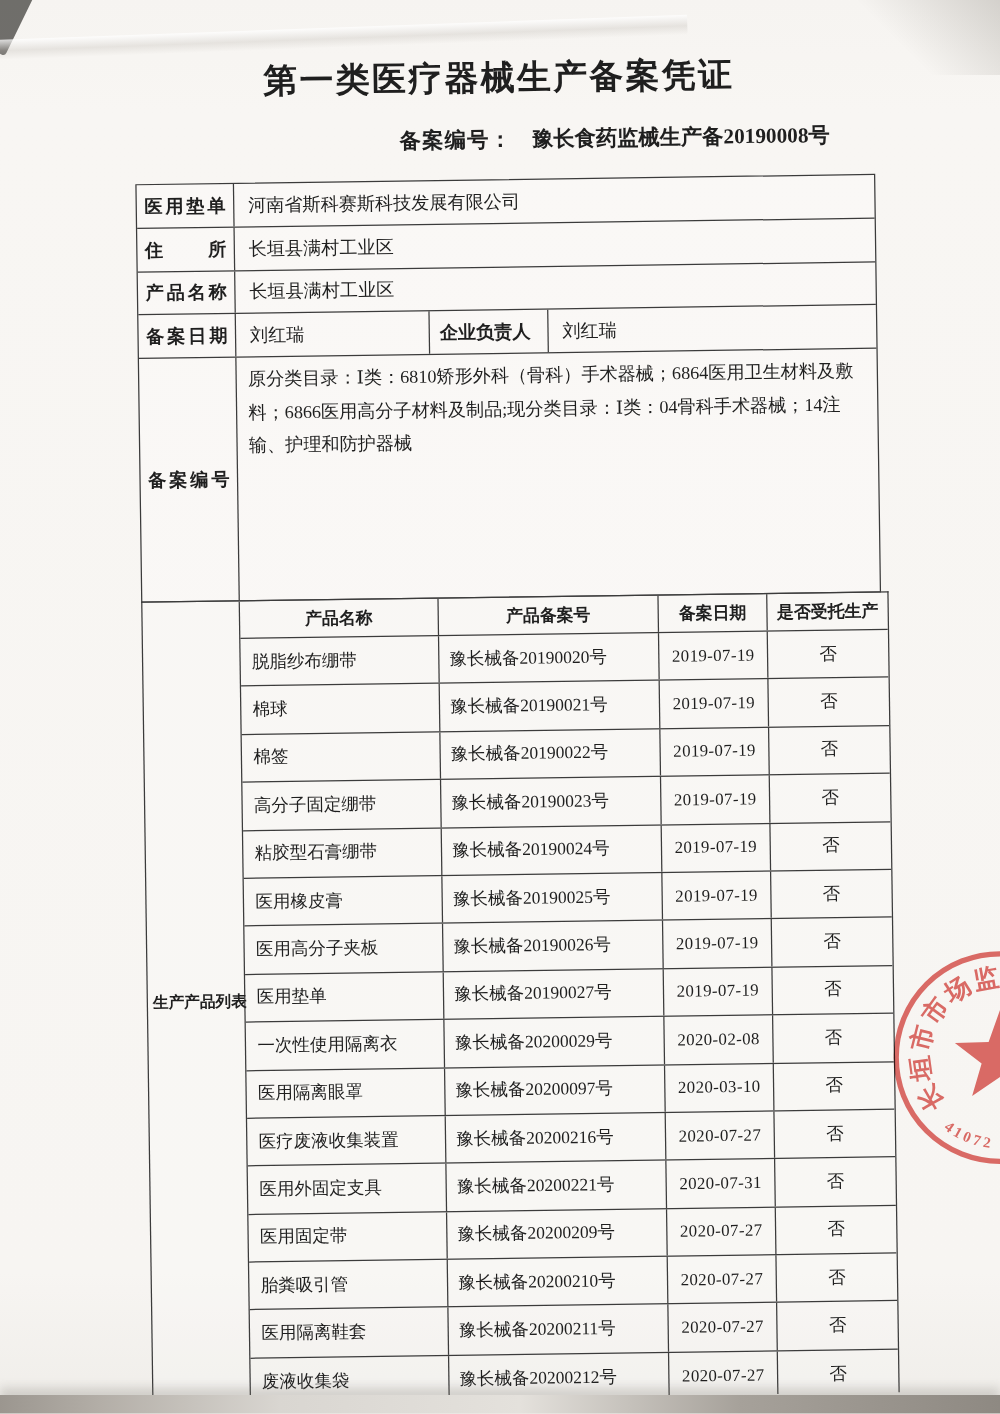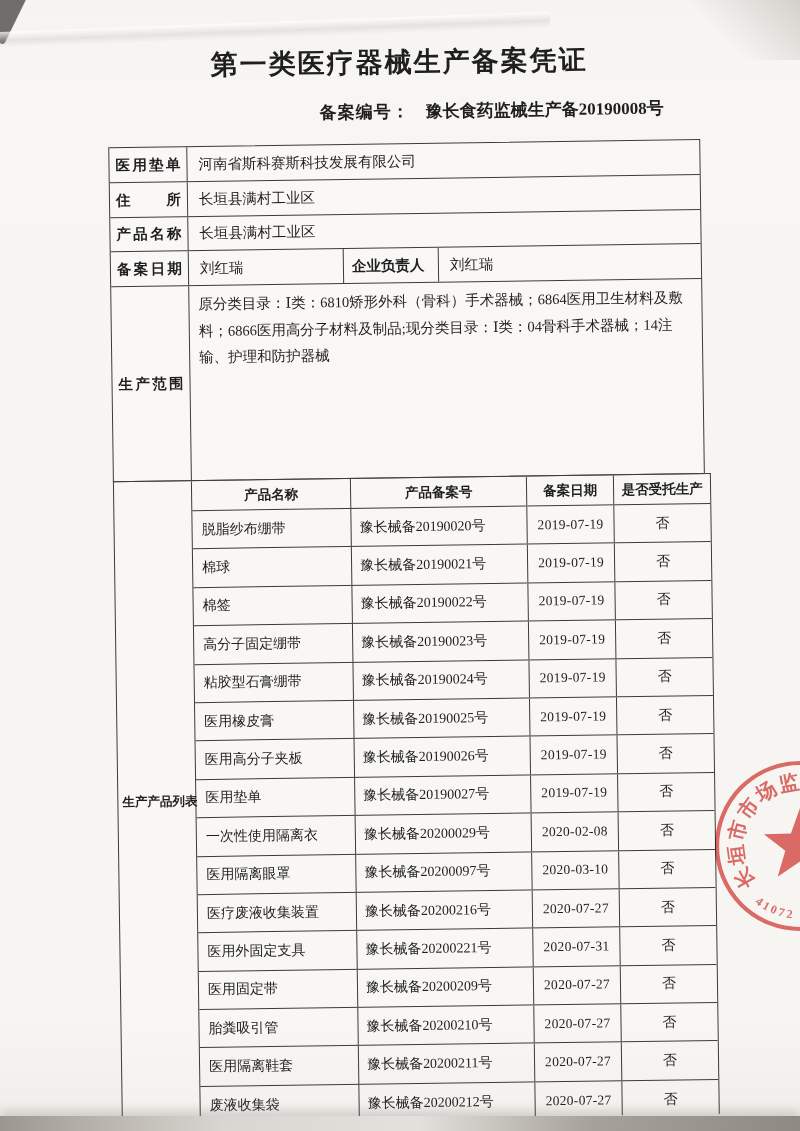--- a/index.html
+++ b/index.html
@@ -114,21 +114,21 @@
       <div class="irow h35">
         <div class="icell ilabel">
             <span>备案日期</span>
           </div>
         <div class="icell ivalue iv-mid">刘红瑞</div>
         <div class="icell ilabel2">企业负责人</div>
         <div class="icell ivalue">刘红瑞</div>
       </div>
       <div class="irow scope-row">
         <div class="icell ilabel">
-            <span>生产范围</span>
+            <span>备案编号</span>
           </div>
         <div class="icell ivalue" style="align-items:flex-start;padding:0;">
           <span class="scope-value">原分类目录：Ⅰ类：6810矫形外科（骨科）手术器械；6864医用卫生材料及敷料；6866医用高分子材料及制品;现分类目录：Ⅰ类：04骨科手术器械；14注输、护理和防护器械</span>
         </div>
       </div>
     </div>
 
     <div class="ptable">
       <div class="pside">
         <span>生产产品列表</span>

